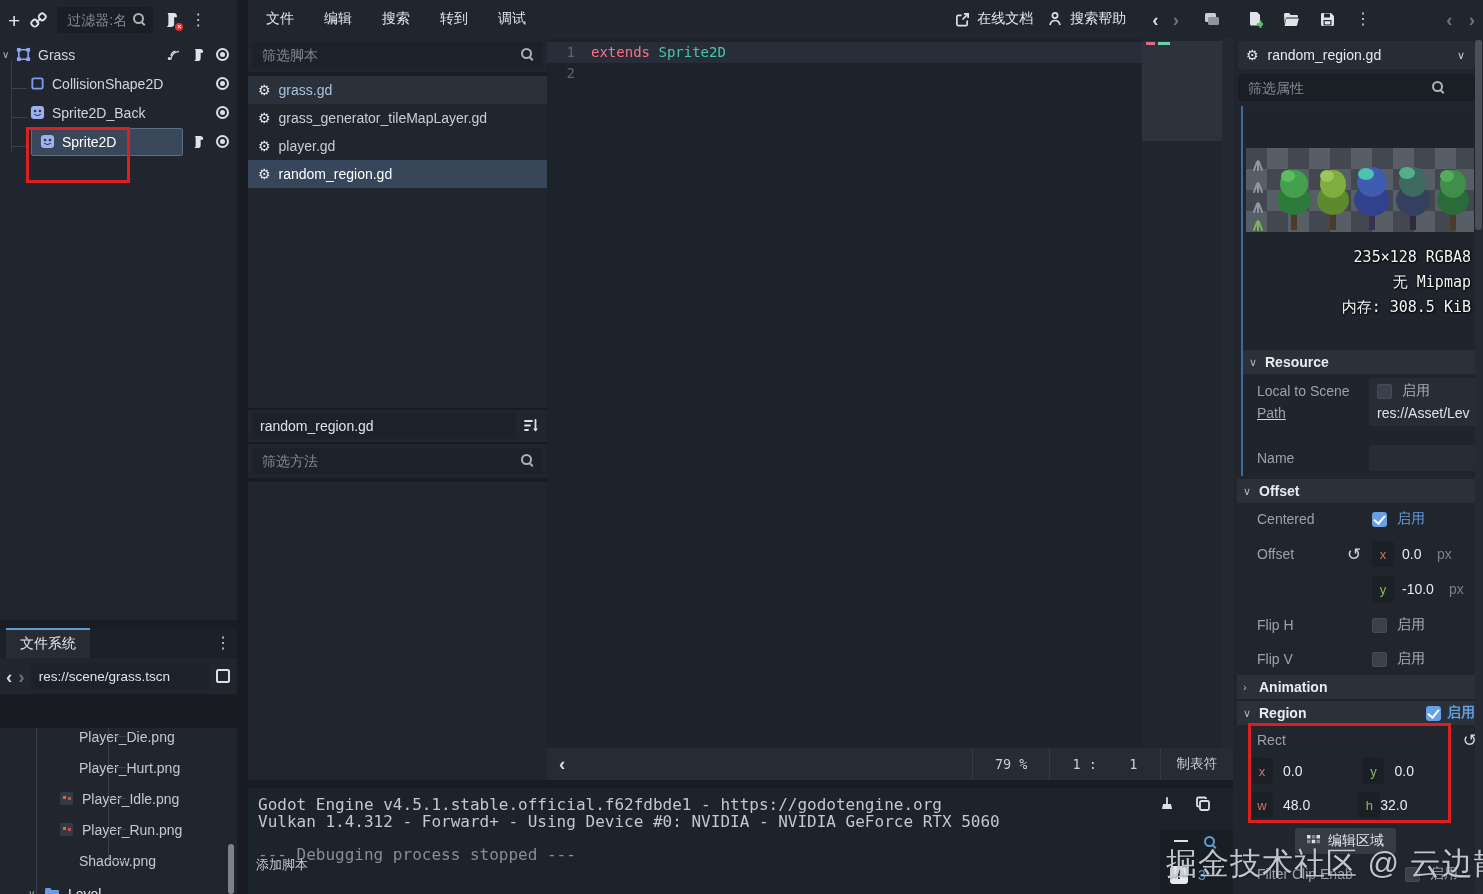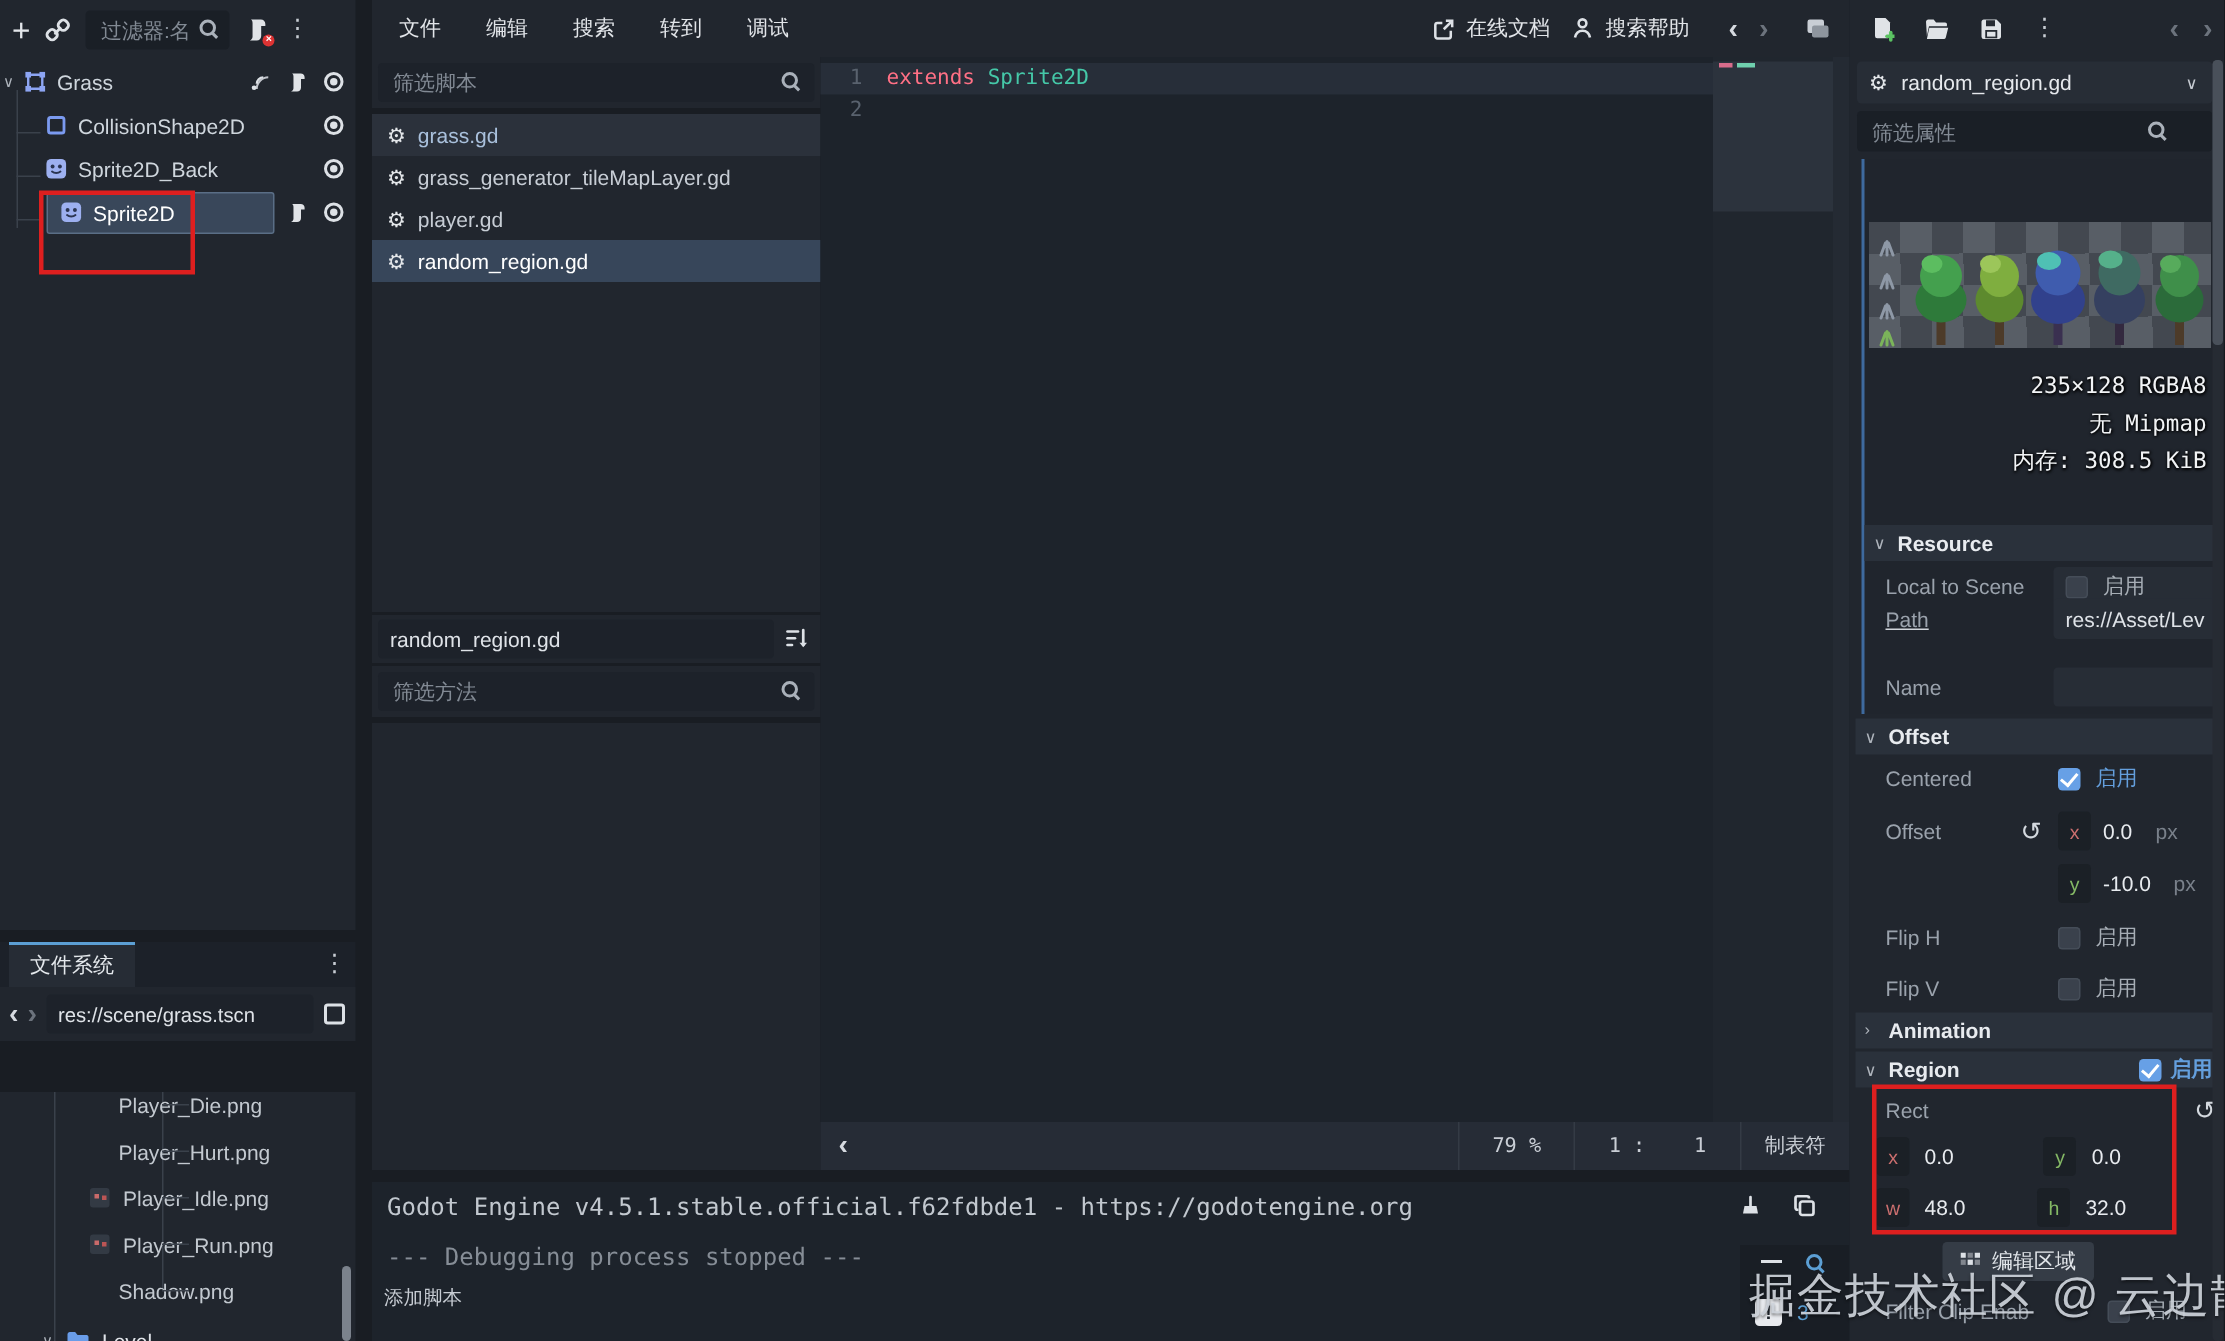--- a/index.html
+++ b/index.html
@@ -351,20 +351,21 @@
       <div class="row" style="height:100%;padding:0 22px;border-left:1px solid #343b45;white-space:pre;"><span>1 :    1</span></div>
       <div class="row" style="height:100%;padding:0 16px;border-left:1px solid #343b45;">
           <span>制表符</span>
         </div>
     </div>
   </div>
 
   <div class="abs" style="left:248px;top:788px;width:985px;height:106px;background:#1d232b;">
     <div class="mono" style="padding:9px 0 0 10px;font-size:16px;line-height:16.5px;color:#c2c8cf;">
       <div>Godot Engine v4.5.1.stable.official.f62fdbde1 - https://godotengine.org</div>
+      <div>Vulkan 1.4.312 - Forward+ - Using Device #0: NVIDIA - NVIDIA GeForce RTX 5060</div>
       <div style="height:16.5px;"></div>
       <div style="color:#868d96;">--- Debugging process stopped ---</div>
     </div>
     <div style="position:absolute;left:8px;top:68px;font-size:13px;color:#c6cbd2;">添加脚本</div>
     <div class="row" style="position:absolute;right:22px;top:8px;gap:20px;">
       <svg width="16" height="16" viewBox="0 0 16 16">
           <g stroke="#dde1e6" stroke-width="1.8" stroke-linecap="round">
             <line x1="8" y1="2" x2="8" y2="8"></line>
             <path d="M4 8h8l1 5H3z" fill="#dde1e6" stroke="none"></path>
           </g>
@@ -558,21 +559,21 @@
     <div class="abs row" style="left:18px;top:757px;width:228px;height:28px;">
       <span class="axis ax-x">x</span>
       <span style="margin-left:10px;color:#e8ebef;">0.0</span>
       <span class="axis ax-y" style="margin-left:60px;">y</span>
       <span style="margin-left:10px;color:#e8ebef;">0.0</span>
     </div>
     <div class="abs row" style="left:18px;top:791px;width:228px;height:28px;">
       <span class="axis ax-w">w</span>
       <span style="margin-left:10px;color:#e8ebef;">48.0</span>
       <span class="axis ax-h" style="margin-left:48px;">h</span>
-      <span style="margin-left:10px;color:#e8ebef;">32.0</span>
+      <span style="color:#e8ebef;">32.0</span>
     </div>
 
     <div class="abs row" style="left:62px;top:828px;height:26px;padding:0 12px;background:#353c46;border-radius:3px;gap:8px;">
       <svg width="13" height="13" viewBox="0 0 13 13">
           <g fill="#dde1e6">
             <rect x="0" y="0" width="3.5" height="3.5"></rect>
             <rect x="4.75" y="0" width="3.5" height="3.5" opacity=".45"></rect>
             <rect x="9.5" y="0" width="3.5" height="3.5"></rect>
             <rect x="0" y="4.75" width="3.5" height="3.5" opacity=".45"></rect>
             <rect x="4.75" y="4.75" width="3.5" height="3.5"></rect>

